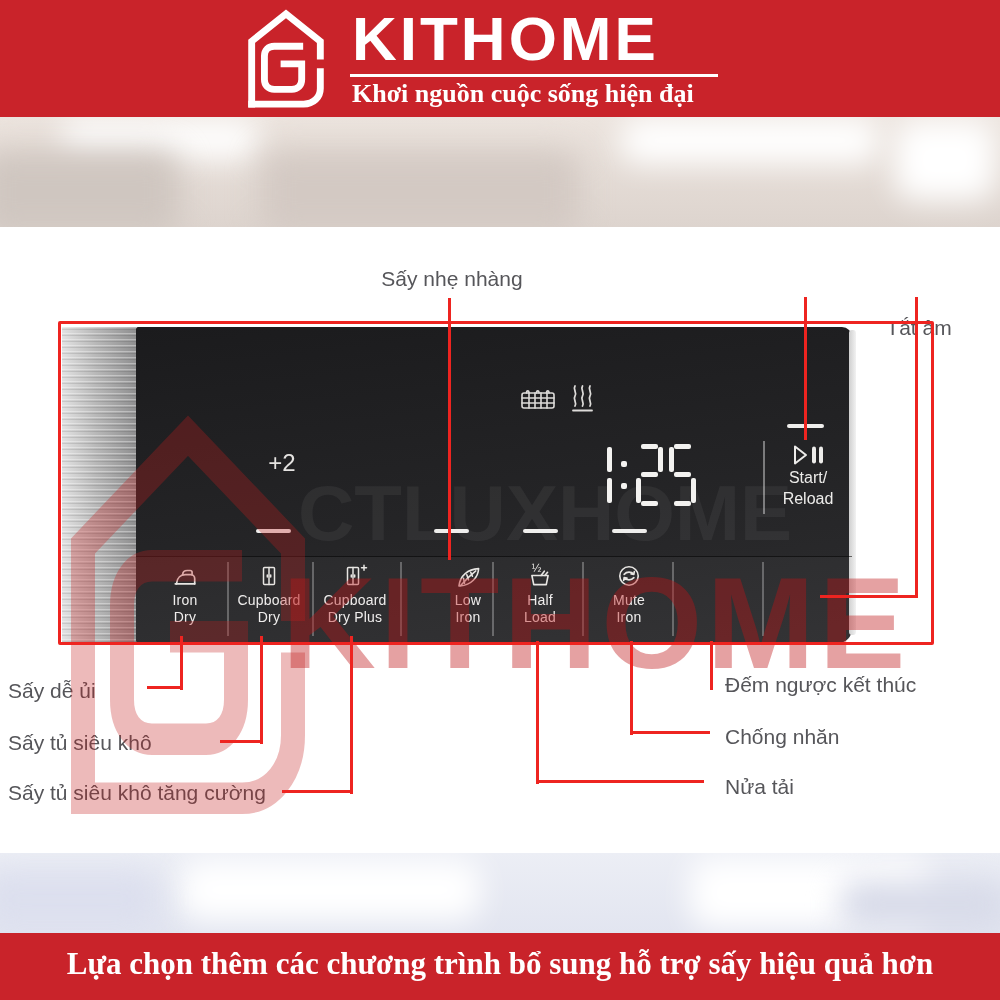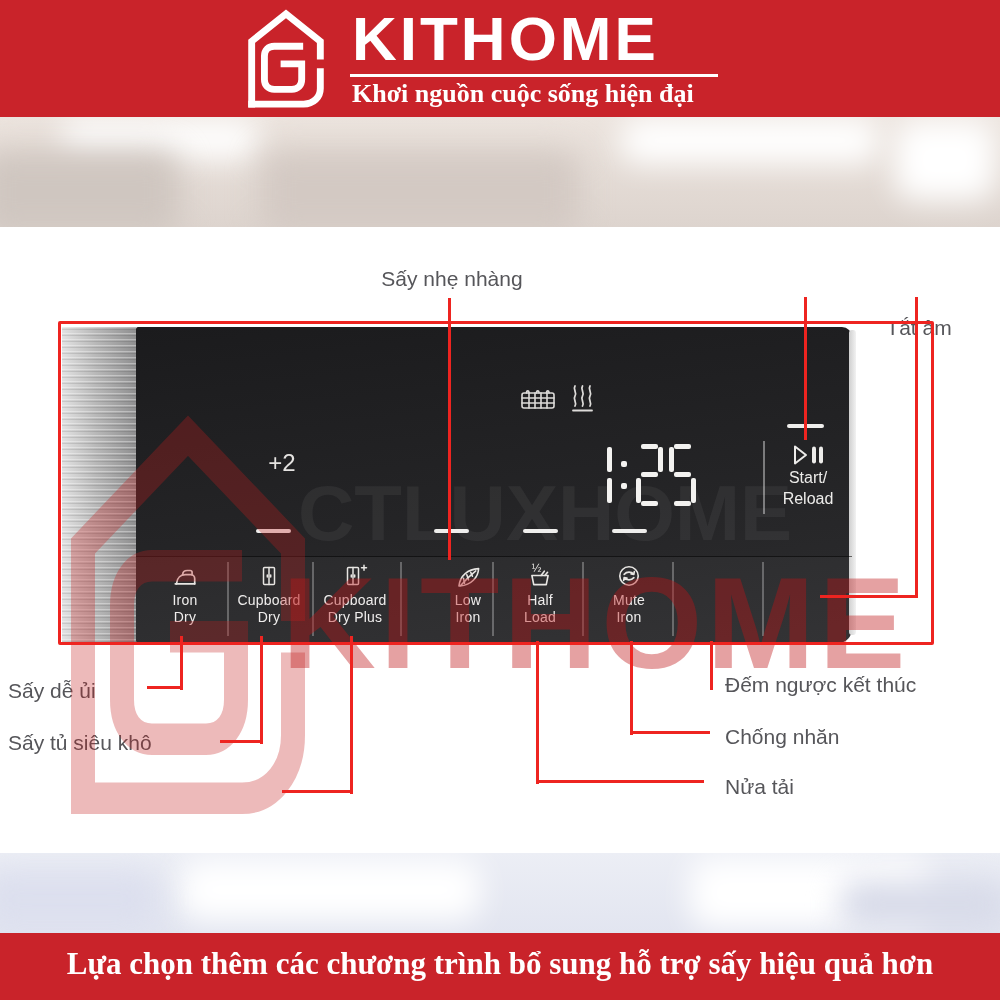--- a/index.html
+++ b/index.html
@@ -107,20 +107,21 @@
     <div class="blob" style="left:895px;top:3px;width:100px;height:80px;background:#fff;"></div>
     <div class="blob" style="left:260px;top:33px;width:320px;height:85px;background:#d3c9c3;"></div>
     <div class="blob" style="left:-20px;top:33px;width:200px;height:85px;background:#cfc6c0;"></div>
   </div>
 
   <div class="co c" style="left:374px;top:266px;width:156px;">Sấy nhẹ nhàng</div>
   <div class="co c" style="left:878px;top:272px;width:82px;margin-top:43px;">Tắt âm</div>
 
   <div class="co" style="left:8px;top:678px;">Sấy dễ ủi</div>
   <div class="co" style="left:8px;top:730px;">Sấy tủ siêu khô</div>
+  <div class="co" style="left:8px;top:780px;">Sấy tủ siêu khô tăng cường</div>
 
   <div class="co" style="left:725px;top:672px;">Đếm ngược kết thúc</div>
   <div class="co" style="left:725px;top:724px;">Chống nhăn</div>
   <div class="co" style="left:725px;top:774px;">Nửa tải</div>
 
   <div class="metal"></div>
   <div class="blackpanel"></div>
   <div class="panel-edge"></div>
   <div class="bottomrow"></div>
 

